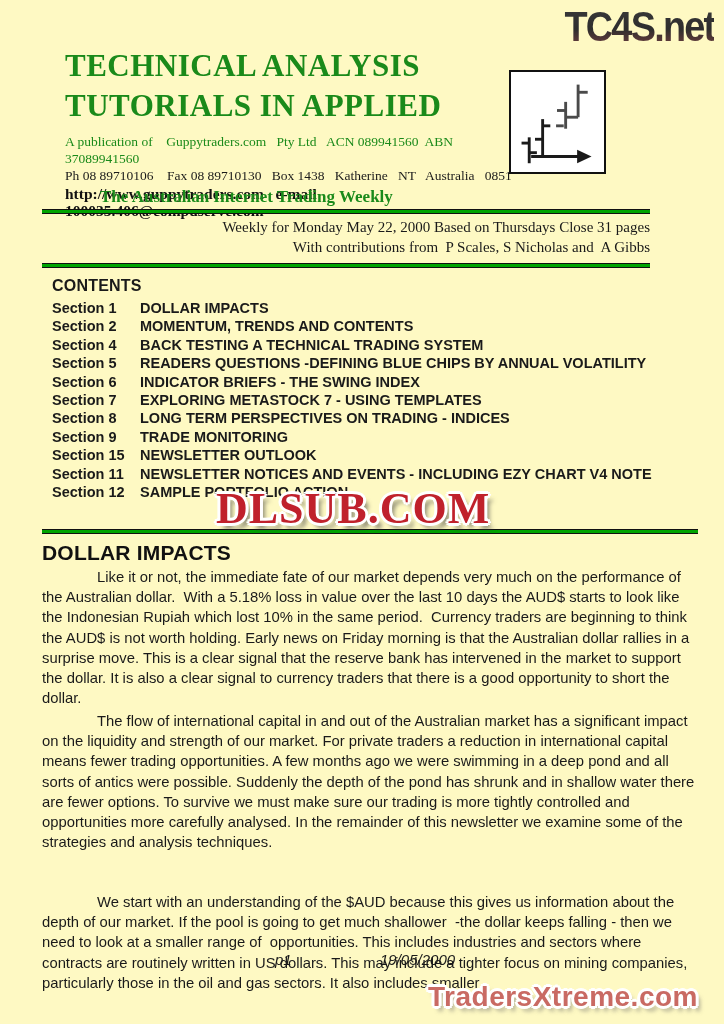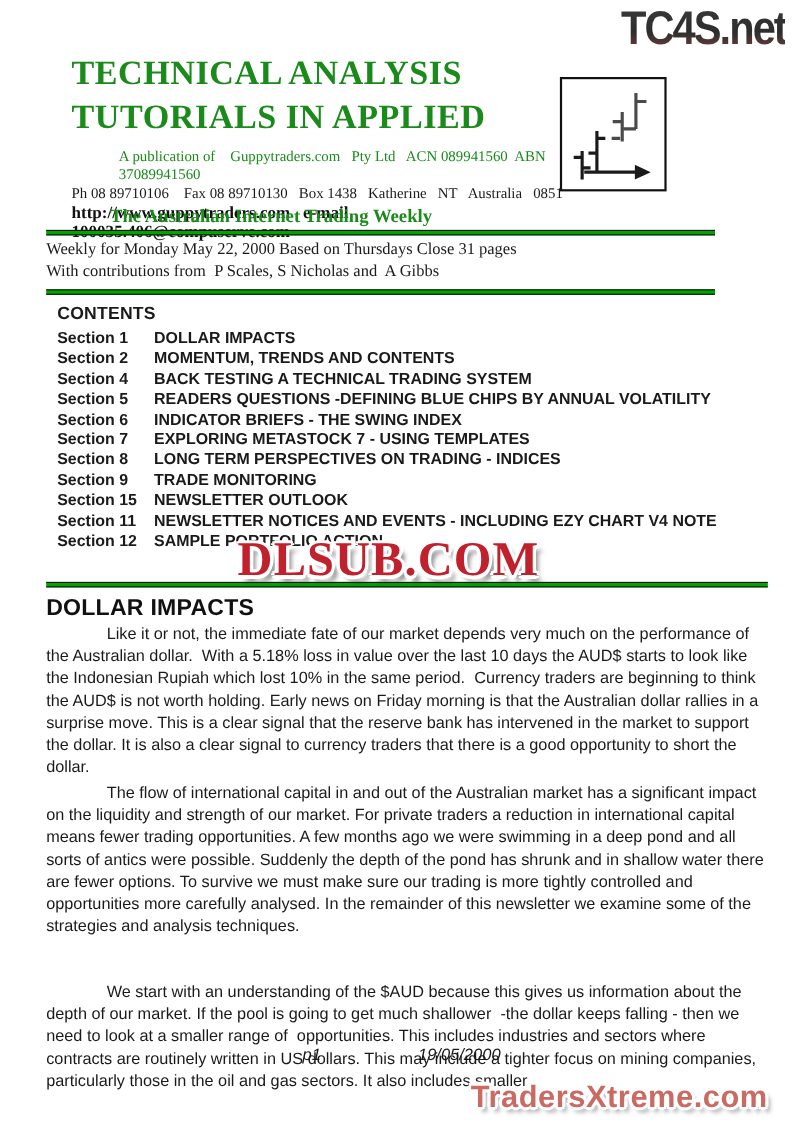--- a/index.html
+++ b/index.html
@@ -1,18 +1,18 @@
 <!DOCTYPE html>
 <html><head>
 <meta charset="utf-8">
 <style>
   html,body { margin:0; padding:0; background:#e8e8e8; }
   .page {
     position:relative; width:724px; height:1024px; margin:0 auto;
-    background:#ffffff; overflow:hidden; color:#1a1a1a;
+    background:#fef9c3; overflow:hidden; color:#1a1a1a;
     font-family:"Liberation Sans", sans-serif;
   }
   .pw { white-space:pre-wrap; }
 
   
   .tc4s {
     position:absolute; top:2px; right:10px;
     font-family:"Liberation Sans", sans-serif; font-weight:bold;
     font-size:43px; letter-spacing:-2px;
     display:inline-block; transform:scaleX(0.88); transform-origin:right top;
@@ -27,37 +27,37 @@
     font-size:31px; line-height:40px; color:#1a8a1a; letter-spacing:0.5px;
   }
   .logobox {
     position:absolute; left:509px; top:70px; width:97px; height:104px;
     border:2.5px solid #111; box-sizing:border-box; background:#fff;
   }
   .logobox svg { width:100%; height:100%; display:block; }
 
   .publines { position:absolute; left:65px; top:133px; width:450px;
     font-family:"Liberation Serif", serif; font-size:13.5px; line-height:17px; }
-  .publine-green { color:#1a8a1a;margin-left:43px; }
+  .publine-green { color:#1a8a1a; }
   .publine-web { font-weight:bold; font-size:15.5px; color:#111; margin-top:1px; }
 
   .tagline {
     position:absolute; left:100px; top:187px;
     font-family:"Liberation Serif", serif; font-weight:bold;
     font-size:17px; color:#1a8a1a;
   }
 
   .rule { position:absolute; left:42px; height:3px; background:#00a400;
     border-top:1.5px solid #111; border-bottom:1.5px solid #111; }
   .rule1 { top:209px; width:608px; }
   .rule2 { top:263px; width:608px; }
   .rule3 { top:529px; width:656px; }
 
   .issueline, .contribline {
-    position:absolute; left:42px; width:608px; text-align:left;
+    position:absolute; left:42px; width:608px; text-align:right;
     font-family:"Liberation Serif", serif; font-size:15px; color:#1a1a1a;
   }
   .issueline { top:219px; }
   .contribline { top:239px; }
 
   
   .contents { position:absolute; left:52px; top:277px; width:640px; }
   .contents-heading { font-weight:bold; font-size:16px; letter-spacing:0.2px; margin-bottom:4px; }
   .toc-row { display:flex; font-weight:bold; font-size:14.5px; line-height:18.4px; }
   .toc-num { width:88px; flex:0 0 88px; }

